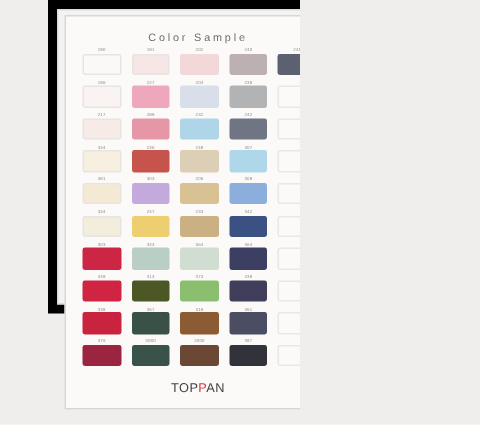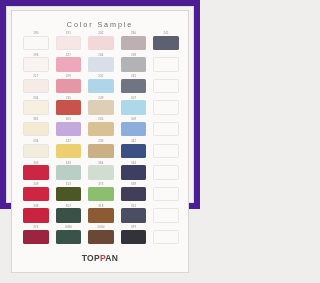--- a/index.html
+++ b/index.html
@@ -10,21 +10,22 @@
     width: 200px;
     height: 283px;
     background: #efeeec;
     font-family: "Liberation Sans", sans-serif;
     overflow: hidden;
   }
   #page {
     position: relative;
     width: 200px;
     height: 209px;
-    background: #4c1d95;
+    background: #000000;
+    margin-left: 32px;
   }
   
   #outer-frame {
     position: absolute;
     left: 6px;
     top: 6px;
     right: 6px;
     bottom: 6px;
     border: 1px solid #dedbd7;
     background: #f4f3f1;
@@ -97,21 +98,21 @@
     background: transparent !important;
     border: 0.5px solid #e9e7e4;
   }
   #logo {
     position: absolute;
     bottom: 9px;
     left: 0;
     width: 100%;
     text-align: center;
     font-size: 8.5px;
-    font-weight: bold;
+    font-weight: normal;
     letter-spacing: 0.3px;
     color: #3f3f42;
     font-family: "Liberation Sans", sans-serif;
   }
   #logo .accent {
     color: #d4383c;
   }
 </style>
 </head>
 <body>

